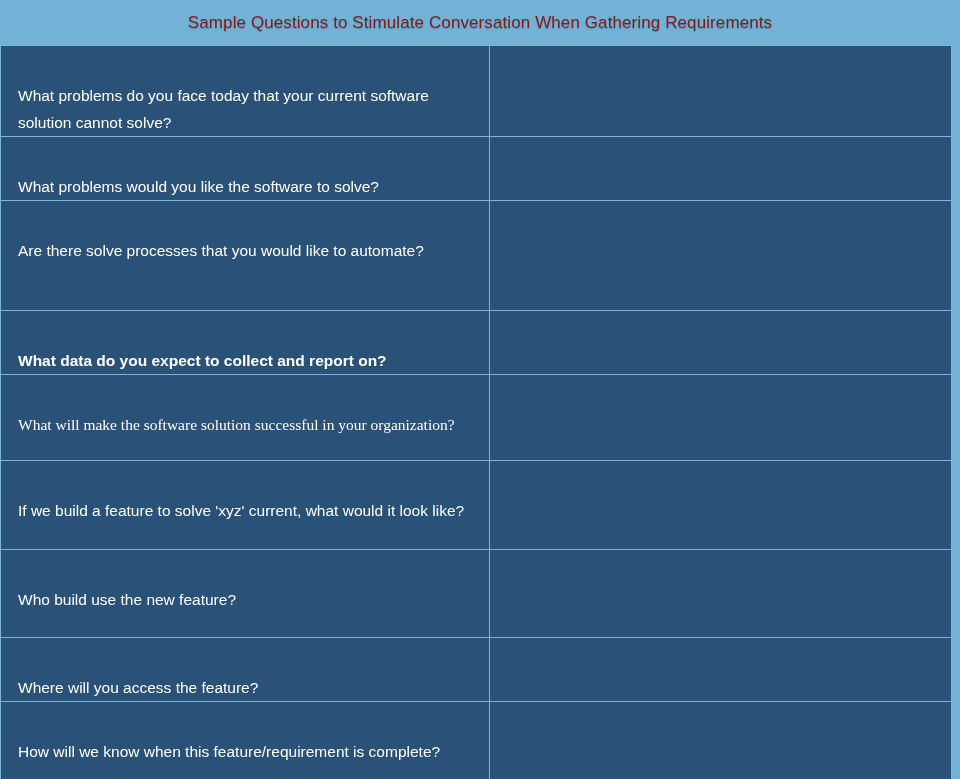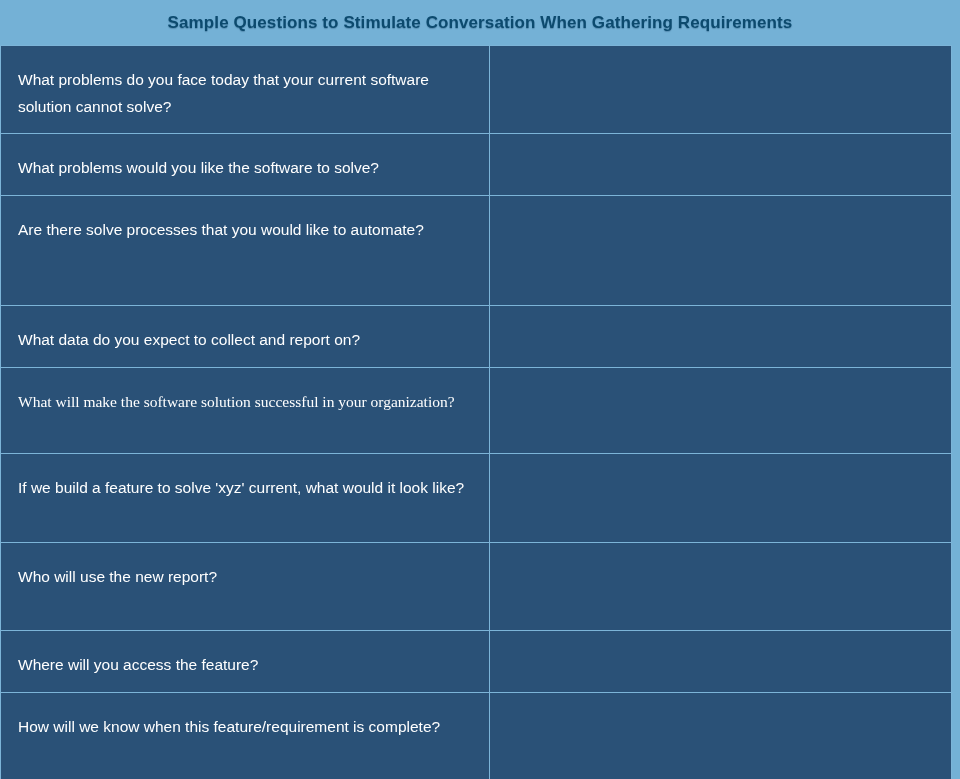--- a/index.html
+++ b/index.html
@@ -28,23 +28,23 @@
     left: 0;
     top: 0;
     width: 960px;
     height: 45px;
     background: #74b1d6;
     display: flex;
     align-items: center;
     justify-content: center;
   }
   .title-text {
-    color: #0c4a6e;
+    color: #7f1d1d;
     font-size: 17px;
-    font-weight: bold;
+    font-weight: normal;
     letter-spacing: 0.1px;
     white-space: nowrap;
     text-shadow: 0 1px 1px rgba(20,60,95,0.30);
   }
 
   
   .q-table {
     position: absolute;
     left: 0;
     top: 45px;
@@ -55,21 +55,21 @@
   }
   .q-table col.col-q { width: 489px; }
   .q-table col.col-a { width: 462px; }
 
   .q-table tr {
     background: #2a5177;
   }
   .q-table td {
     background: #2a5177;
     border: 1px solid #7cb4d8;
-    padding: 0 0 0 17px;
+    padding: 16px 0 0 17px;
     vertical-align: top;
     color: #ffffff;
     font-size: 15.5px;
     line-height: 27px;
     box-sizing: border-box;
   }
   .q-table td.answer-cell {
     padding: 0;
   }
   .cell-inner {
@@ -79,21 +79,21 @@
   }
   .answer-inner {
     width: 100%;
     height: 100%;
   }
 
   
   .r0 td { height: 88px; }
   .r1 td { height: 62px; }
   .r2 td { height: 110px; }
-  .r3 td { height: 62px; }
+  .r3 td { height: 62px; font-weight: bold; }
   .r4 td { height: 86px; font-family: Liberation Serif, serif; }
   .r5 td { height: 89px; }
   .r6 td { height: 88px; }
   .r7 td { height: 62px; }
   .r8 td { height: 92px; }
 </style>
 </head>
 <body>
 
 <div class="slide">
@@ -158,21 +158,21 @@
         <td class="question-cell">
           <div class="cell-inner">If we build a feature to solve 'xyz' current, what would it look like?</div>
         </td>
         <td class="answer-cell">
           <div class="answer-inner cell-inner"></div>
         </td>
       </tr>
 
       <tr class="r6">
         <td class="question-cell">
-          <div class="cell-inner">Who will use the new report?</div>
+          <div class="cell-inner">Who build use the new feature?</div>
         </td>
         <td class="answer-cell">
           <div class="answer-inner cell-inner"></div>
         </td>
       </tr>
 
       <tr class="r7">
         <td class="question-cell">
           <div class="cell-inner">Where will you access the feature?</div>
         </td>

